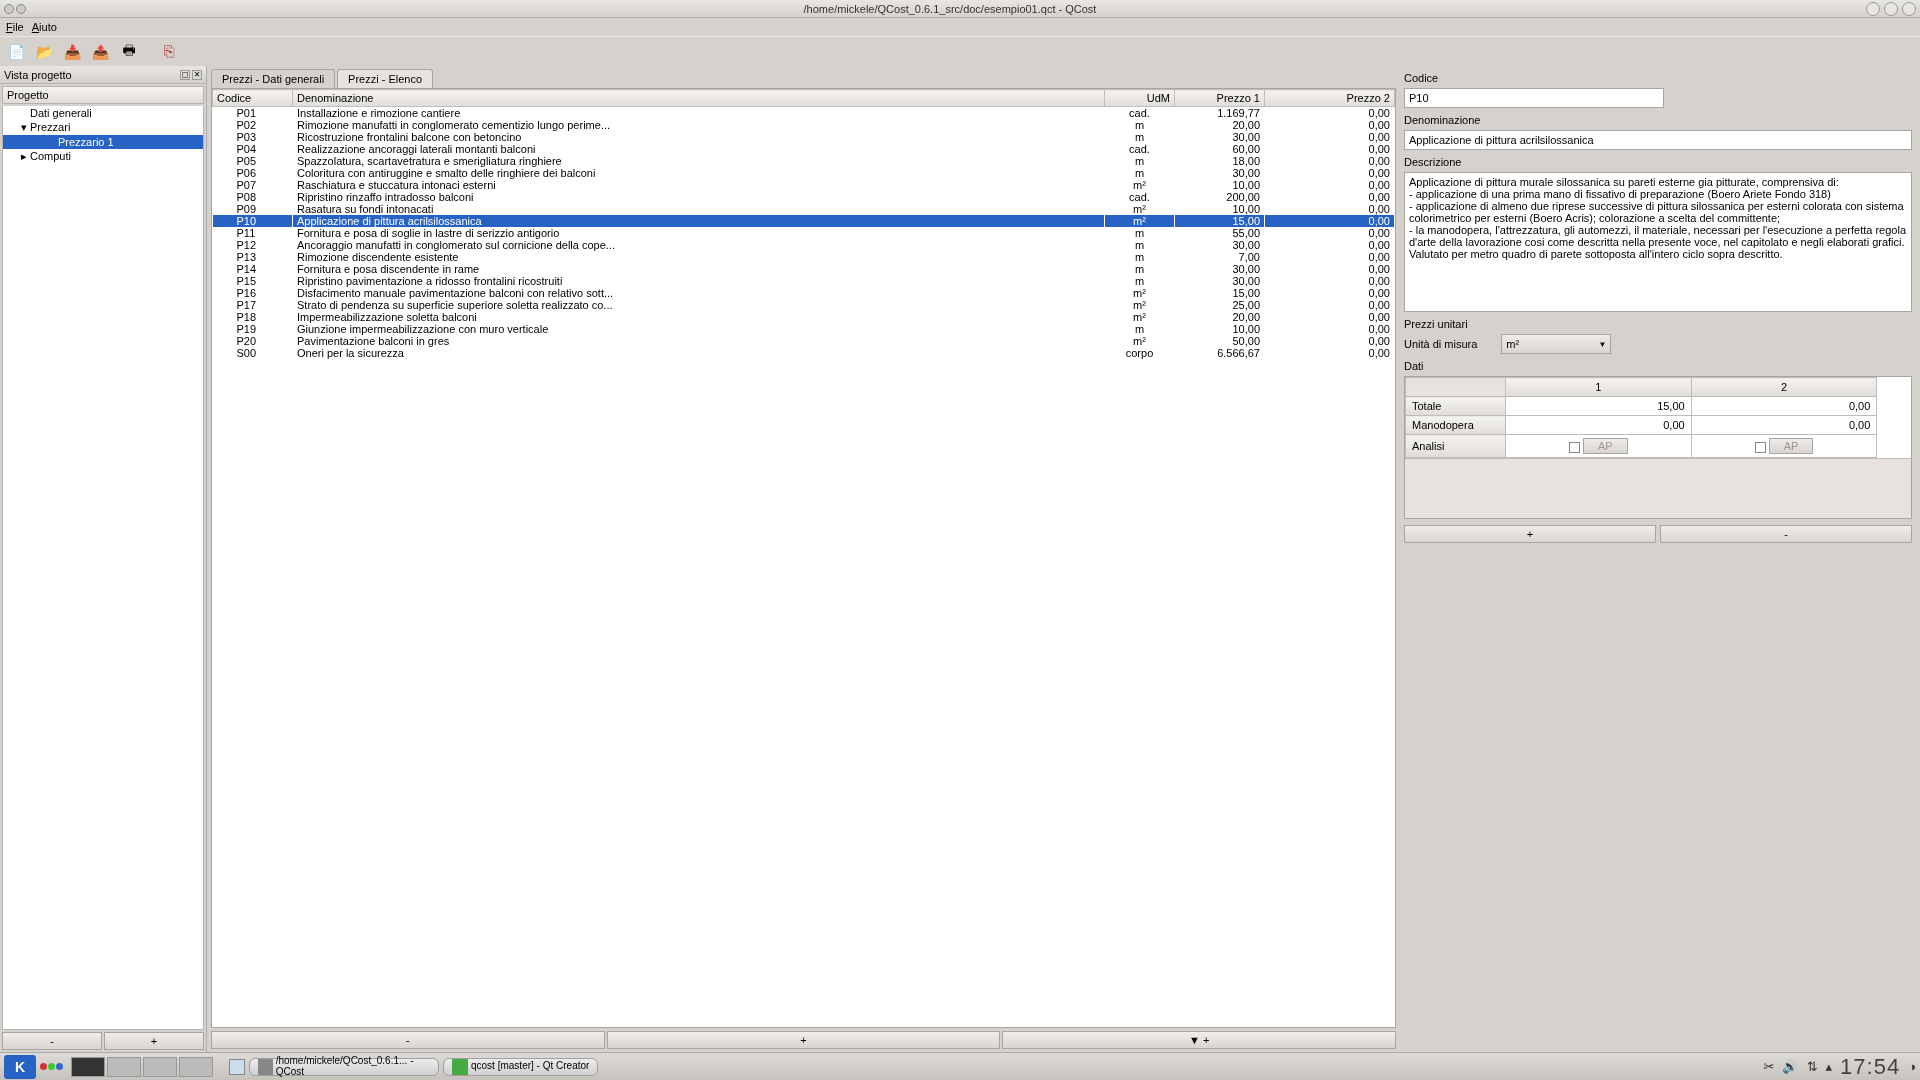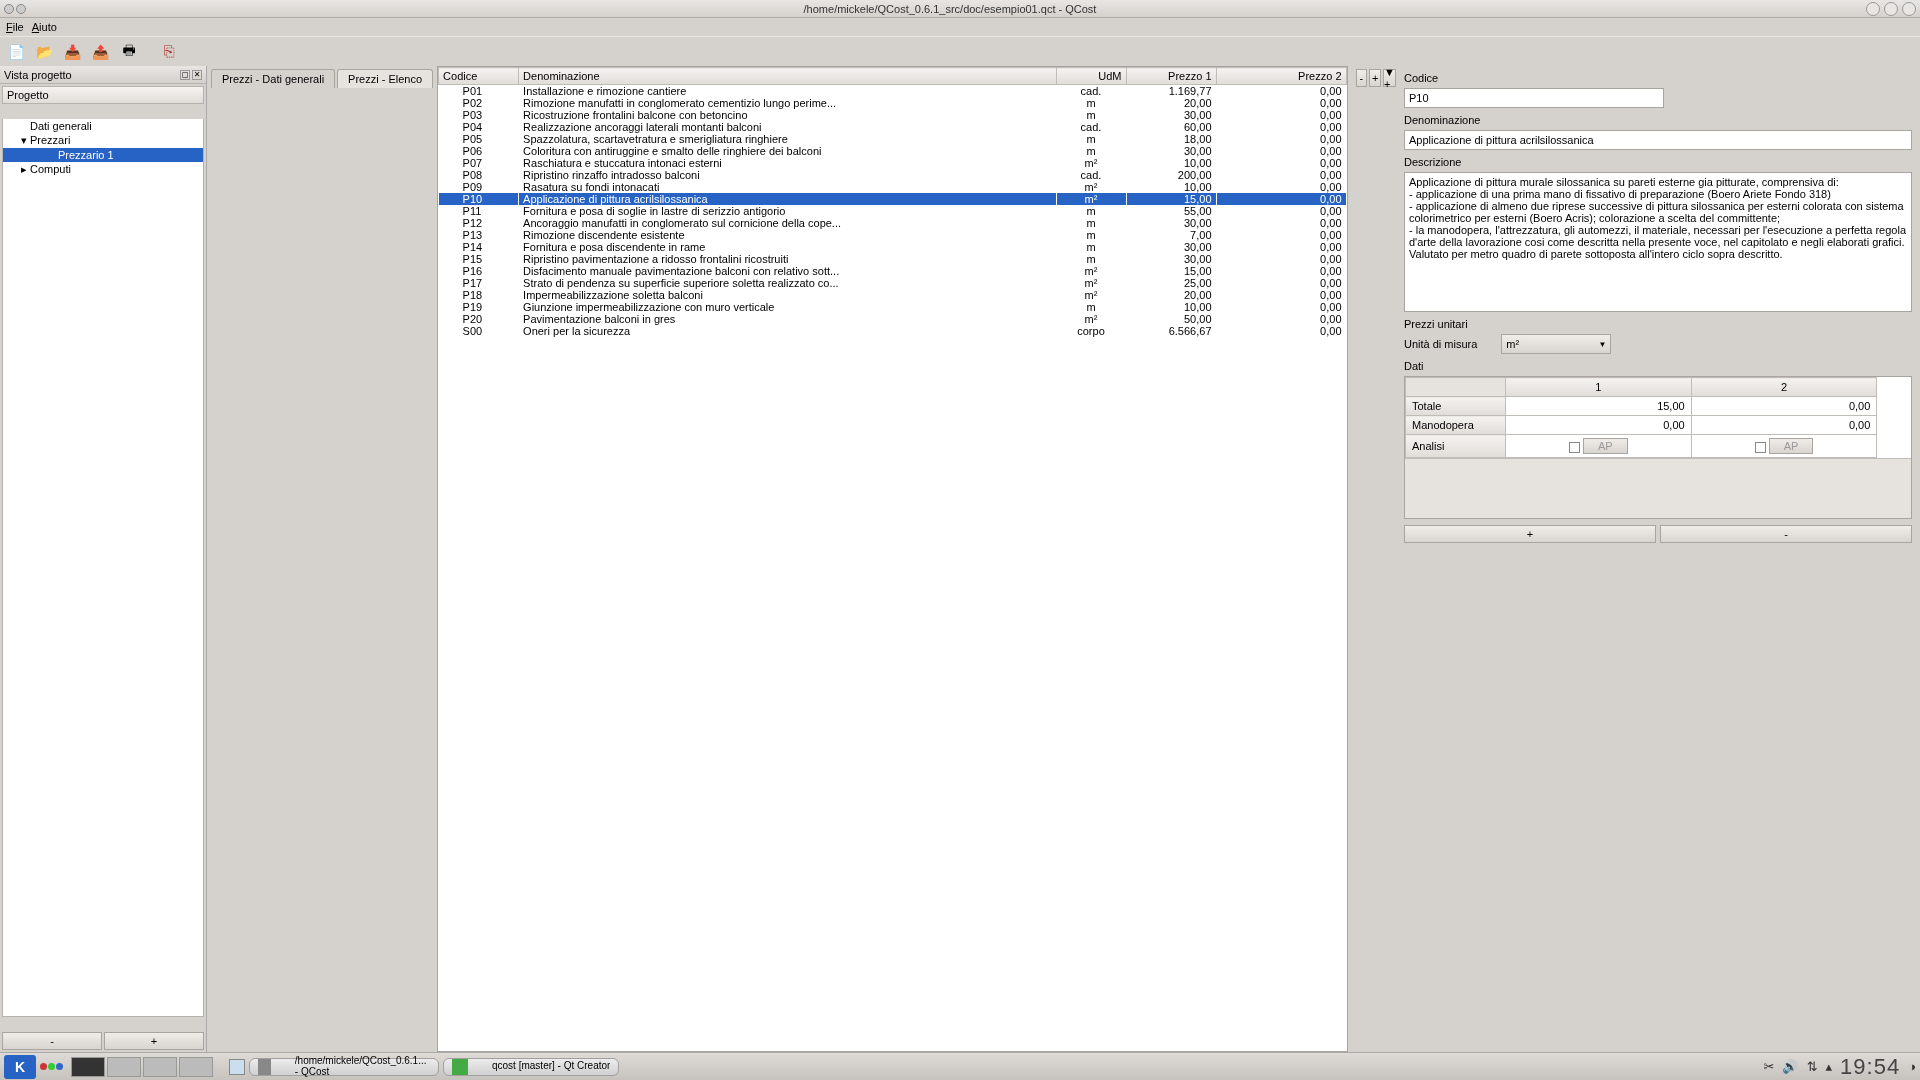--- a/index.html
+++ b/index.html
@@ -16,30 +16,30 @@
 .toolbar { height: 30px; display: flex; align-items: center; padding: 0 6px; gap: 6px; border-top: 1px solid #e8e6e3; }
 .toolbar .tbtn { width: 22px; height: 22px; display: flex; align-items: center; justify-content: center; font-size: 14px; }
 .toolbar .sep { width: 6px; }
 
 .main { flex: 1; display: flex; min-height: 0; }
 .left-panel { width: 207px; display: flex; flex-direction: column; border-right: 1px solid #aaa; }
 .panel-title { height: 18px; background: linear-gradient(to bottom, #e8e6e3, #d5d1cd); padding: 0 4px; display: flex; align-items: center; border-bottom: 1px solid #b5b1ad; }
 .panel-title .mini { margin-left: auto; display: flex; gap: 2px; }
 .panel-title .minibtn { width: 10px; height: 10px; border: 1px solid #999; font-size: 8px; display: flex; align-items: center; justify-content: center; }
 .tree-header { background: linear-gradient(to bottom, #f5f3f0, #e0ddd9); border: 1px solid #b5b1ad; padding: 2px 4px; margin: 2px; }
-.tree { flex: 1; background: #fff; margin: 13px 2px; border: 1px solid #b5b1ad; border-top: none; overflow: auto; }
+.tree { flex: 1; background: #fff; margin: 0 2px; border: 1px solid #b5b1ad; border-top: none; overflow: auto; }
 .tree-item { padding: 1px 4px; cursor: default; white-space: nowrap; }
 .tree-item.indent1 { padding-left: 18px; }
 .tree-item.indent2 { padding-left: 46px; }
 .tree-item.selected { background: #2763c4; color: #fff; }
 .tree-item .expander { display: inline-block; width: 9px; }
 .left-buttons { display: flex; gap: 2px; padding: 2px; }
 .flatbtn { flex: 1; background: linear-gradient(to bottom, #f0ede9, #d8d4d0); border: 1px solid #a8a4a0; height: 18px; display: flex; align-items: center; justify-content: center; cursor: default; }
 
-.center-panel { flex: 1; display: flex; flex-direction: row; min-width: 0; }
+.center-panel { flex: 1; display: flex; flex-direction: column; min-width: 0; }
 .tabs { display: flex; height: 22px; padding-left: 4px; gap: 2px; align-items: flex-end; }
 .tab { padding: 3px 10px; border: 1px solid #a8a4a0; border-bottom: none; background: #d5d1cd; border-radius: 3px 3px 0 0; cursor: default; }
 .tab.active { background: #e6e3df; }
 .table-wrap { flex: 1; margin: 0 4px; border: 1px solid #a8a4a0; background: #fff; overflow: auto; }
 table.grid { width: 100%; border-collapse: collapse; }
 table.grid th { background: linear-gradient(to bottom, #f5f3f0, #e0ddd9); border: 1px solid #c0bcb8; padding: 2px 4px; text-align: left; font-weight: normal; position: sticky; top: 0; }
 table.grid th.num { text-align: right; }
 table.grid td { padding: 0 4px; border-right: 1px solid transparent; white-space: nowrap; overflow: hidden; text-overflow: ellipsis; }
 table.grid td.code { padding-left: 24px; }
 table.grid td.num { text-align: right; }
@@ -67,21 +67,21 @@
 .data-spacer { height: 60px; background: #e6e3df; border-top: 1px solid #c0bcb8; }
 .right-buttons { display: flex; gap: 4px; margin-top: 2px; }
 
 .taskbar { height: 28px; background: linear-gradient(to bottom, #dedbd7, #c6c2be); border-top: 1px solid #aaa; display: flex; align-items: center; padding: 0 4px; gap: 4px; }
 .kbtn { width: 32px; height: 24px; background: #2763c4; border-radius: 3px; display: flex; align-items: center; justify-content: center; color: #fff; font-weight: bold; font-size: 14px; }
 .activity-dots { display: flex; gap: 1px; }
 .activity-dots span { width: 7px; height: 7px; border-radius: 50%; }
 .pager { display: flex; gap: 2px; margin-left: 4px; }
 .pager div { width: 34px; height: 20px; border: 1px solid #999; background: #bbb; }
 .pager div.active { background: #333; }
-.taskitem { display: flex; align-items: center; gap: 24px; height: 18px; padding: 0 8px; border: 1px solid #a0a0a0; background: linear-gradient(to bottom, #ececec, #d0d0d0); border-radius: 6px; max-width: 190px; }
+.taskitem { display: flex; align-items: center; gap: 3px; height: 18px; padding: 0 8px; border: 1px solid #a0a0a0; background: linear-gradient(to bottom, #ececec, #d0d0d0); border-radius: 6px; max-width: 190px; }
 .taskitem .ico { width: 16px; height: 16px; background: #888; display: inline-block; }
 .taskitem .txt { line-height: 1.05; font-size: 10px; overflow: hidden; }
 .tray { margin-left: auto; display: flex; align-items: center; gap: 8px; color: #333; }
 .clock { font-size: 22px; color: #444; font-weight: 300; letter-spacing: 1px; }
 .trayico { font-size: 13px; }
 </style>
 </head>
 <body>
 
 <div class="titlebar">
@@ -400,16 +400,16 @@
   </div>
   <div class="taskitem">
     <span class="ico" style="background:#4a4"></span>
     <span class="txt">qcost [master] - Qt Creator</span>
   </div>
   <div class="tray">
     <span class="trayico">✂</span>
     <span class="trayico">🔊</span>
     <span class="trayico">⇅</span>
     <span class="trayico">▴</span>
-    <span class="clock">19:54</span>
+    <span class="clock">17:54</span>
     <span class="trayico">◑</span>
   </div>
 </div>
 
 </body></html>

